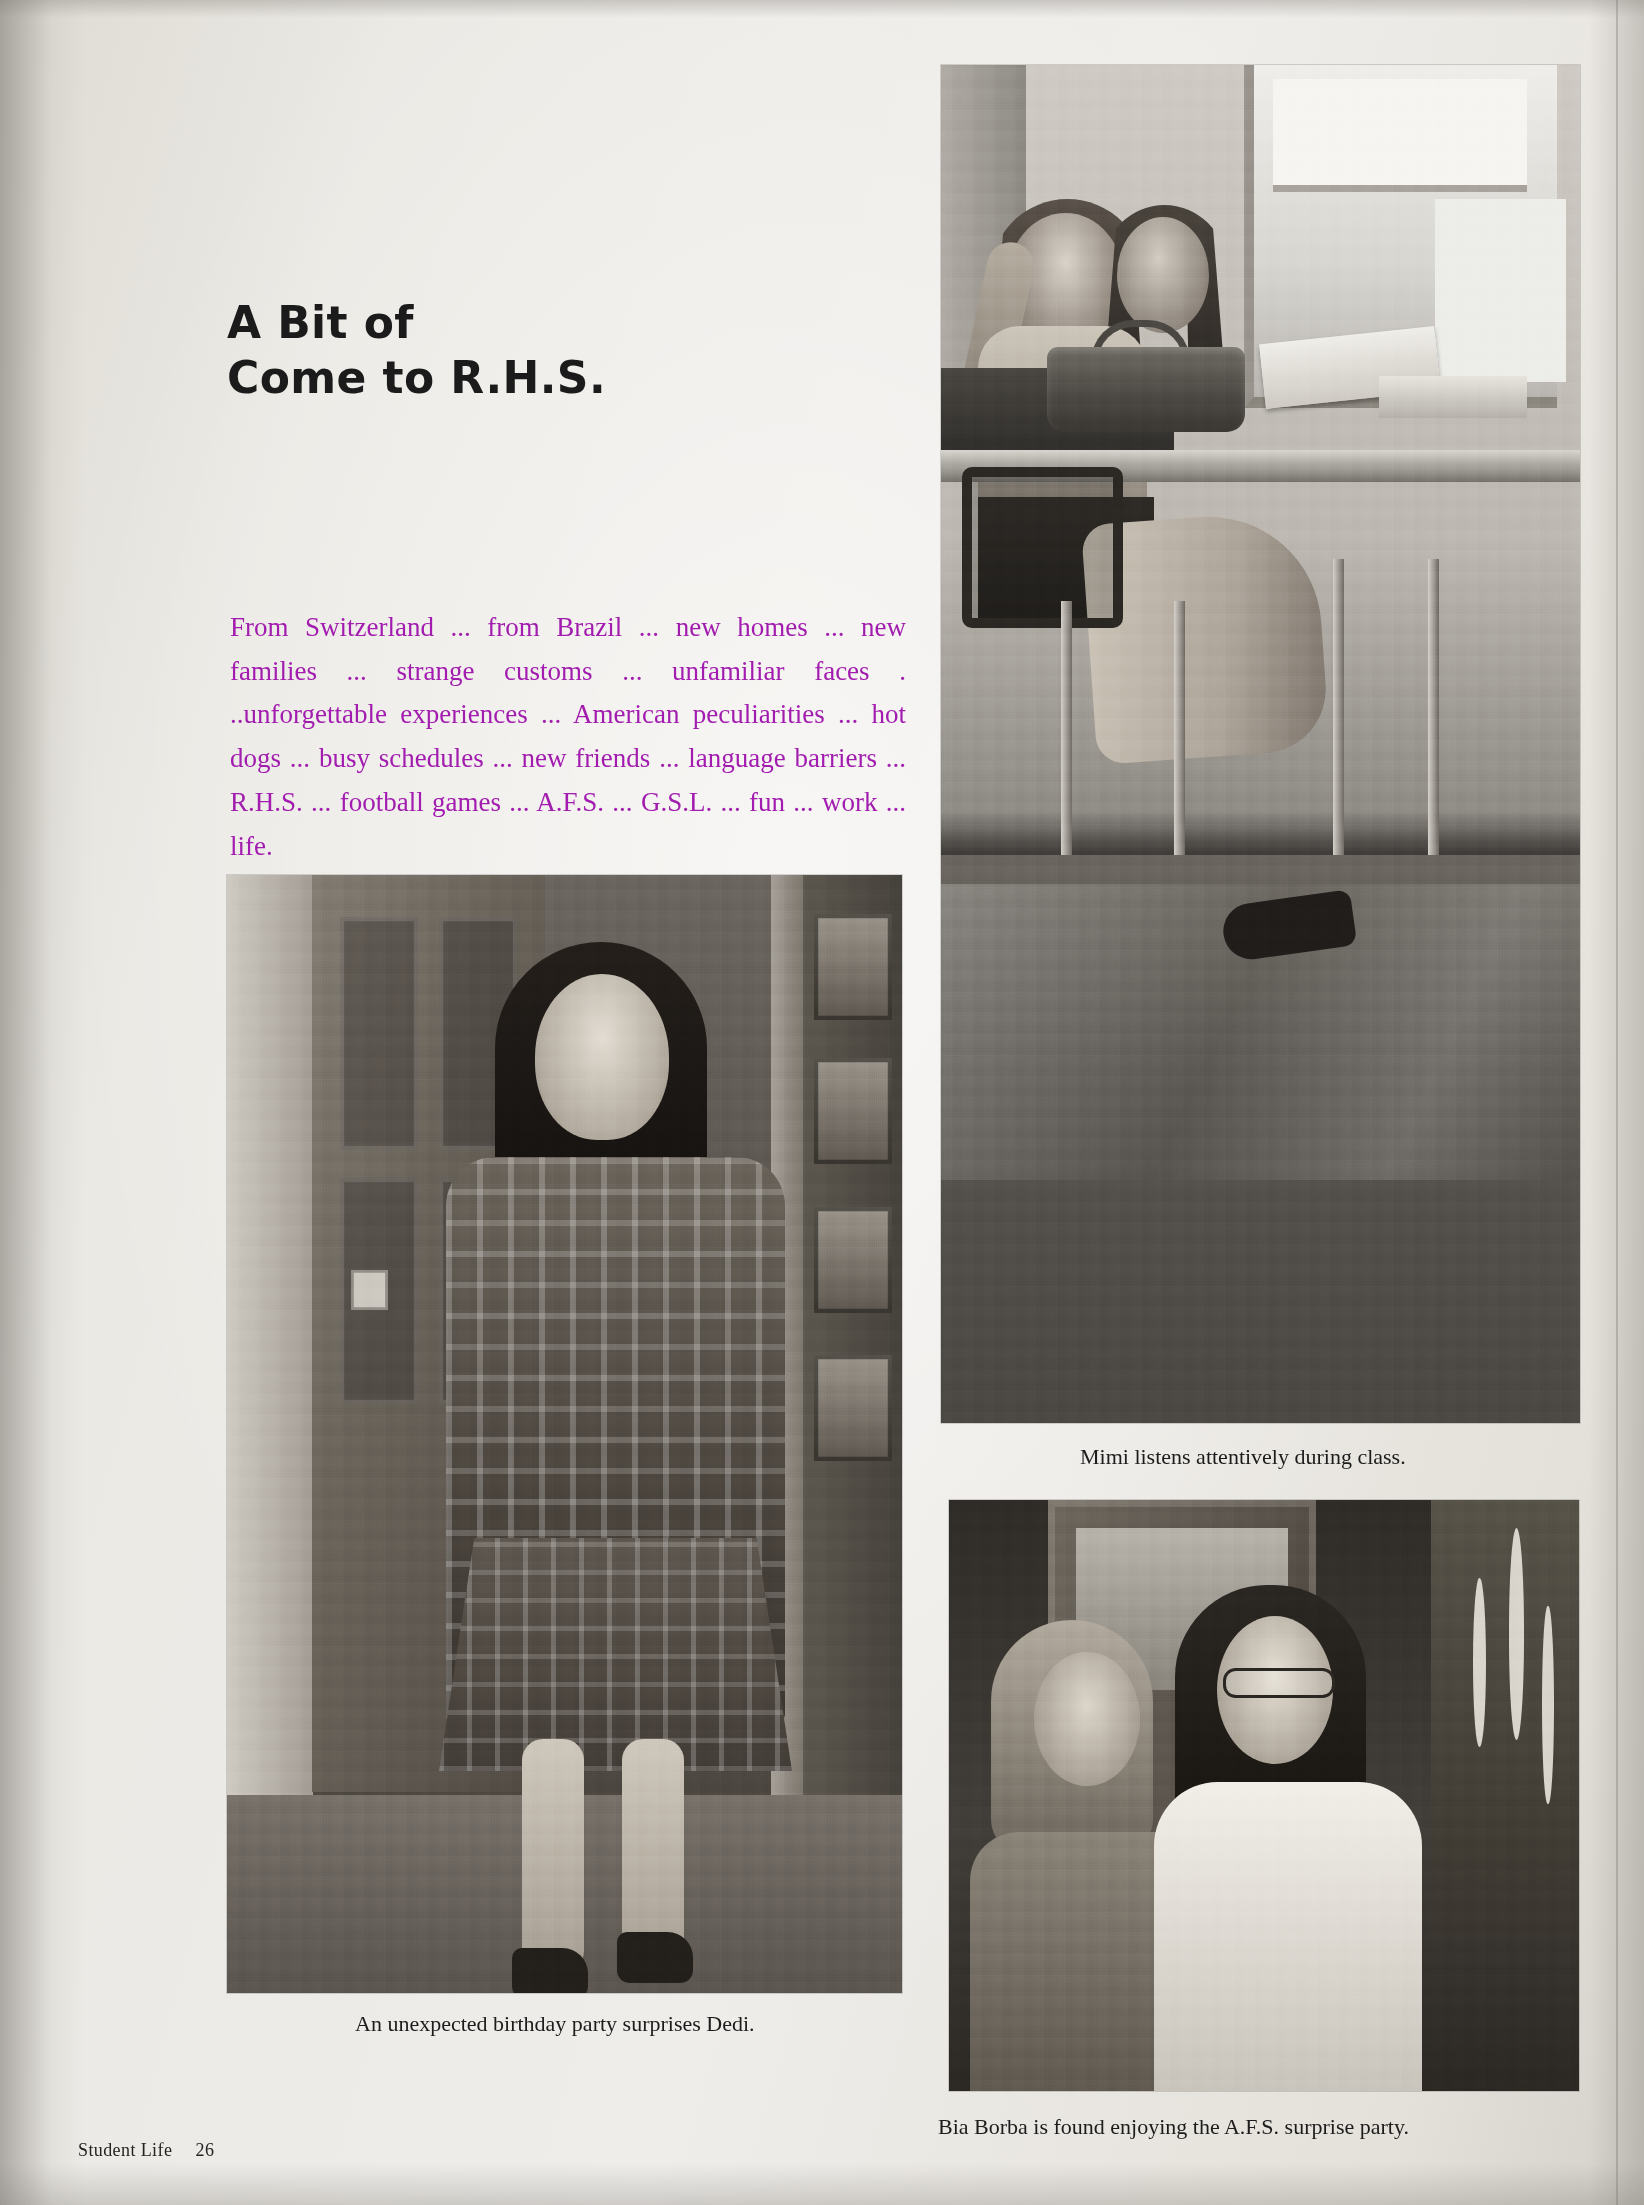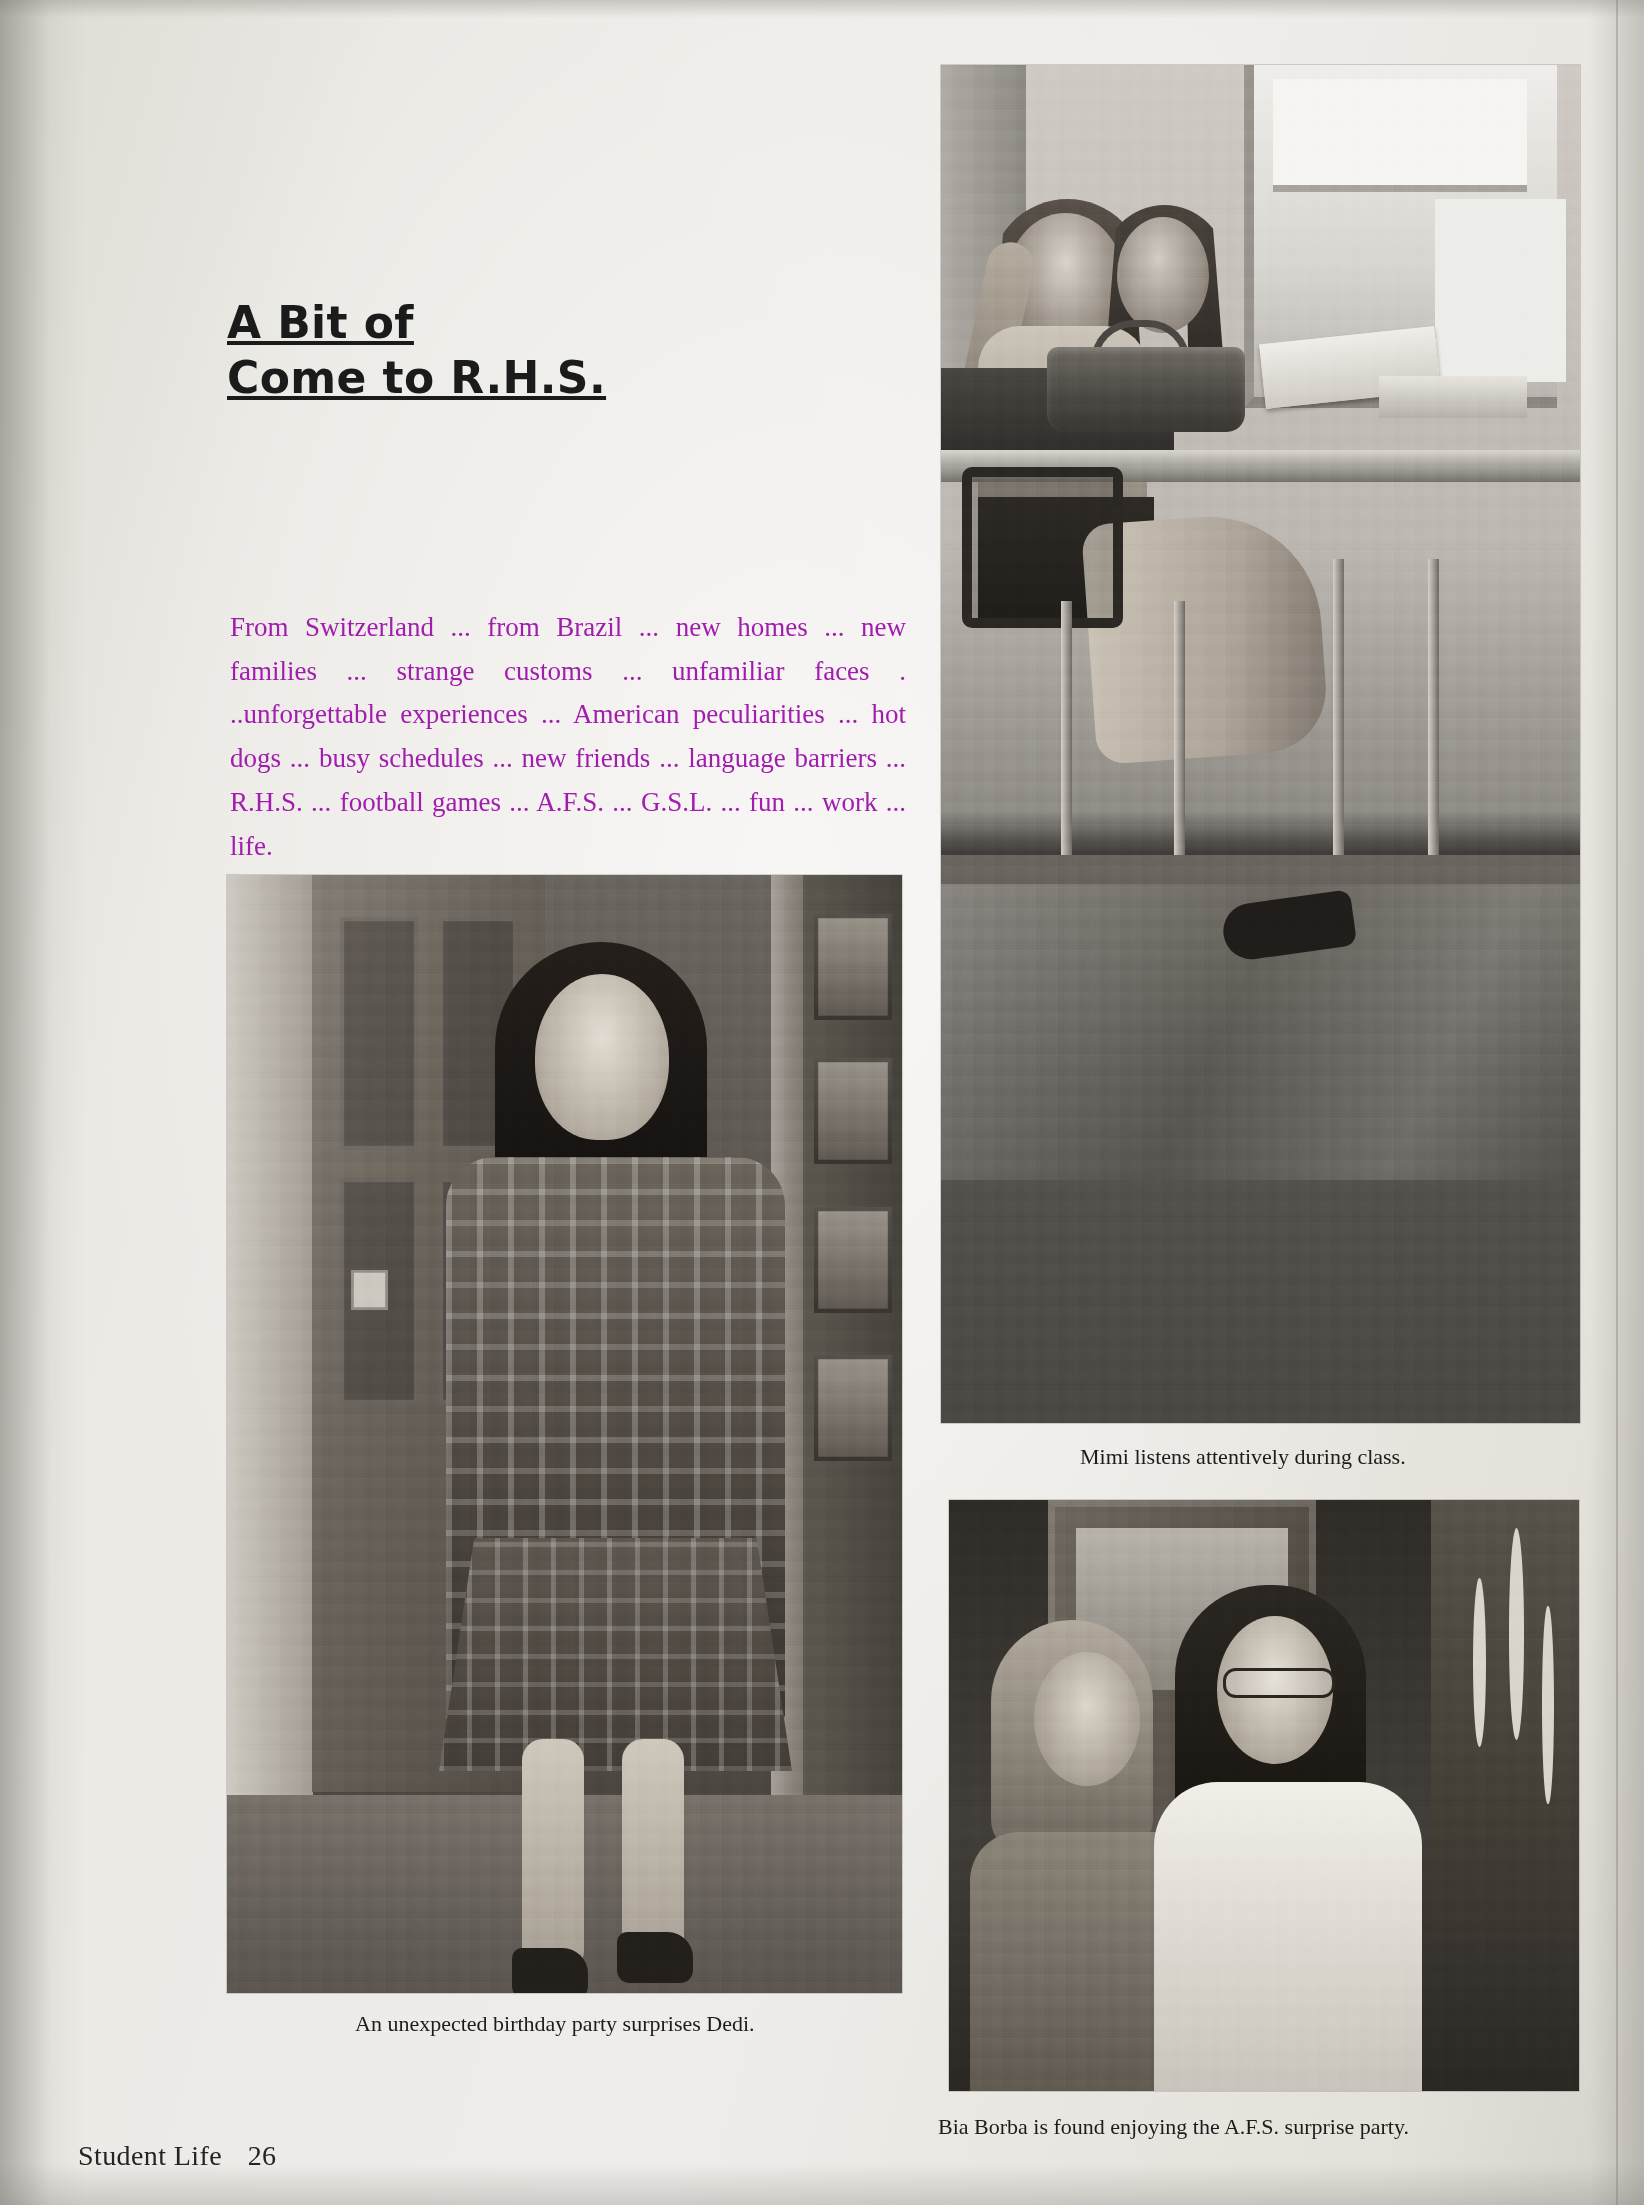--- a/index.html
+++ b/index.html
@@ -63,21 +63,21 @@
     left: 227px;
     top: 295px;
     width: 706px;
     font-family: "DejaVu Sans", sans-serif;
     font-weight: bold;
     font-size: 44px;
     line-height: 1.25;
     letter-spacing: 0.4px;
     color: #1b1b1b;
   }
-  .headline .line { display: block; white-space: nowrap; text-decoration: underline; }
+  .headline .line { display: block; white-space: nowrap; }
 
   
   .intro {
     position: absolute;
     left: 230px;
     top: 579px;
     width: 676px;
     font-family: "Liberation Serif", serif;
     font-size: 27px;
     line-height: 1.62;
@@ -136,21 +136,21 @@
     left: 938px;
     top: 2114px;
   }
 
   
   .footer {
     position: absolute;
     left: 78px;
     top: 2140px;
     font-family: "Liberation Serif", serif;
-    font-size: 28px;
+    font-size: 18px;
     color: #242424;
     letter-spacing: 0.4px;
   }
   .footer .pagenum { margin-left: 18.3px; }
 
   
   .grain {
     position: absolute;
     inset: 0;
     background-image:

